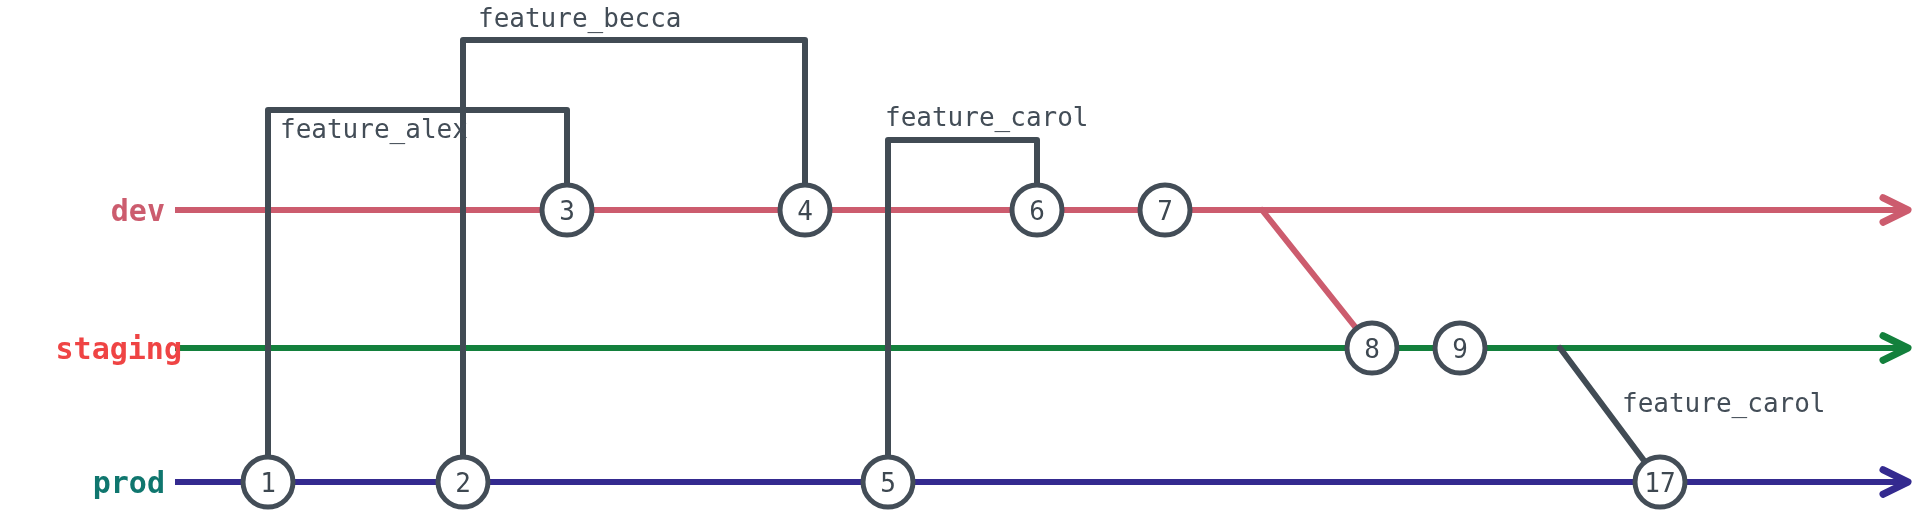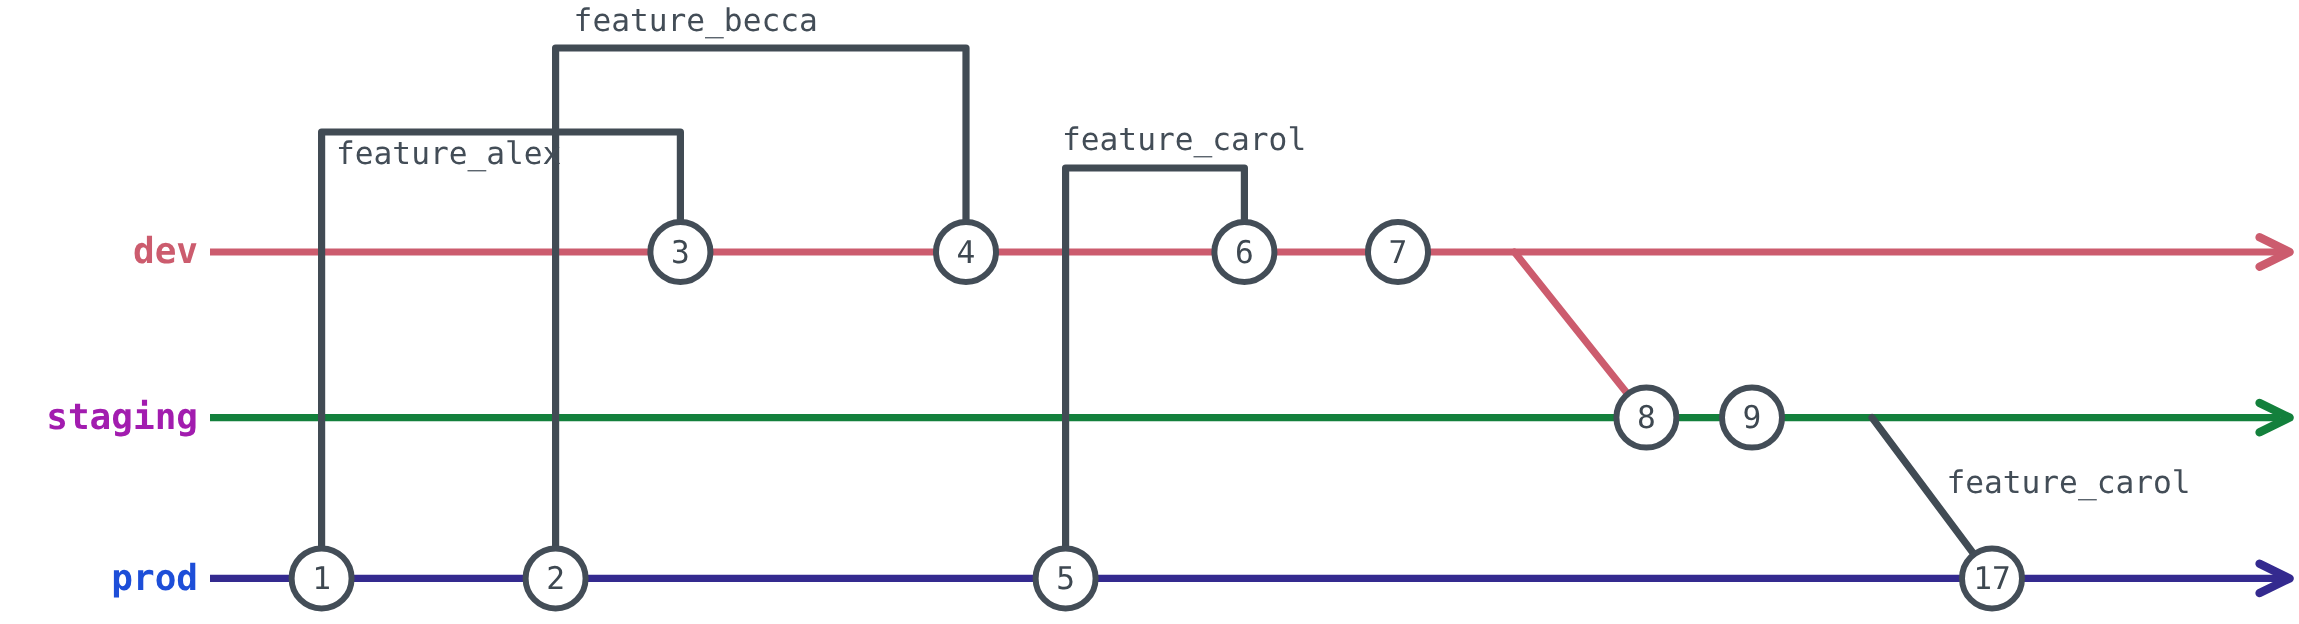--- a/index.html
+++ b/index.html
@@ -69,22 +69,22 @@
         <circle cx="888" cy="482" r="25" fill="#ffffff" stroke="#434d57" stroke-width="5"></circle>
         <circle cx="1037" cy="210" r="25" fill="#ffffff" stroke="#434d57" stroke-width="5"></circle>
         <circle cx="1165" cy="210" r="25" fill="#ffffff" stroke="#434d57" stroke-width="5"></circle>
         <circle cx="1372" cy="348" r="25" fill="#ffffff" stroke="#434d57" stroke-width="5"></circle>
         <circle cx="1460" cy="348" r="25" fill="#ffffff" stroke="#434d57" stroke-width="5"></circle>
         <circle cx="1660" cy="482" r="25" fill="#ffffff" stroke="#434d57" stroke-width="5"></circle>
       </g>
   </svg>
   <div id="lane-labels">
       <div class="lane-label" style="left: 165px; top: 210px; color: rgb(204, 92, 110);">dev</div>
-      <div class="lane-label" style="left: 165px; top: 348px; color: #a21caf;">staging</div>
-      <div class="lane-label" style="left: 165px; top: 482px; color: #1d4ed8;">prod</div>
+      <div class="lane-label" style="left: 182px; top: 348px; color: #ef4444;">staging</div>
+      <div class="lane-label" style="left: 165px; top: 482px; color: #0f766e;">prod</div>
     </div>
   <div id="branch-labels">
       <div class="branch-label" style="left: 280px; top: 104px; margin-top: 40px;">feature_alex</div>
       <div class="branch-label" style="left: 478px; top: 33px;">feature_becca</div>
       <div class="branch-label" style="left: 885px; top: 132px;">feature_carol</div>
       <div class="branch-label" style="left: 1622px; top: 418px;">feature_carol</div>
     </div>
   <div id="node-labels">
       <div class="node-num" style="left: 268px; top: 483px; color: rgb(62, 72, 81);">1</div>
       <div class="node-num" style="left: 463px; top: 483px; color: rgb(62, 72, 81);">2</div>

